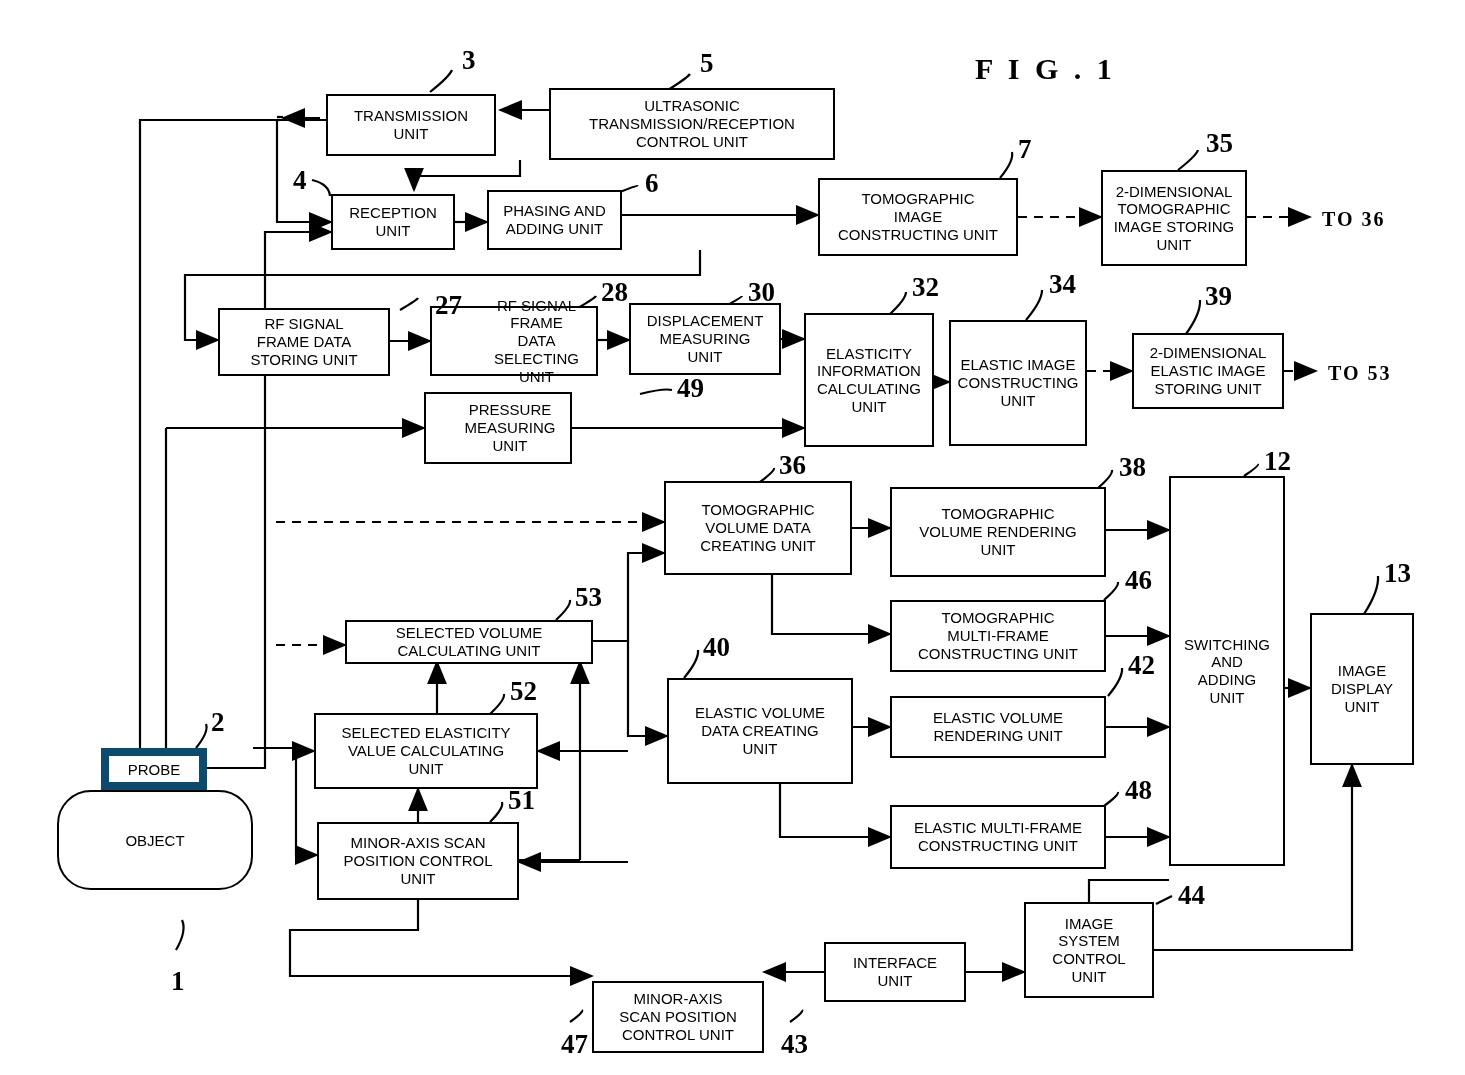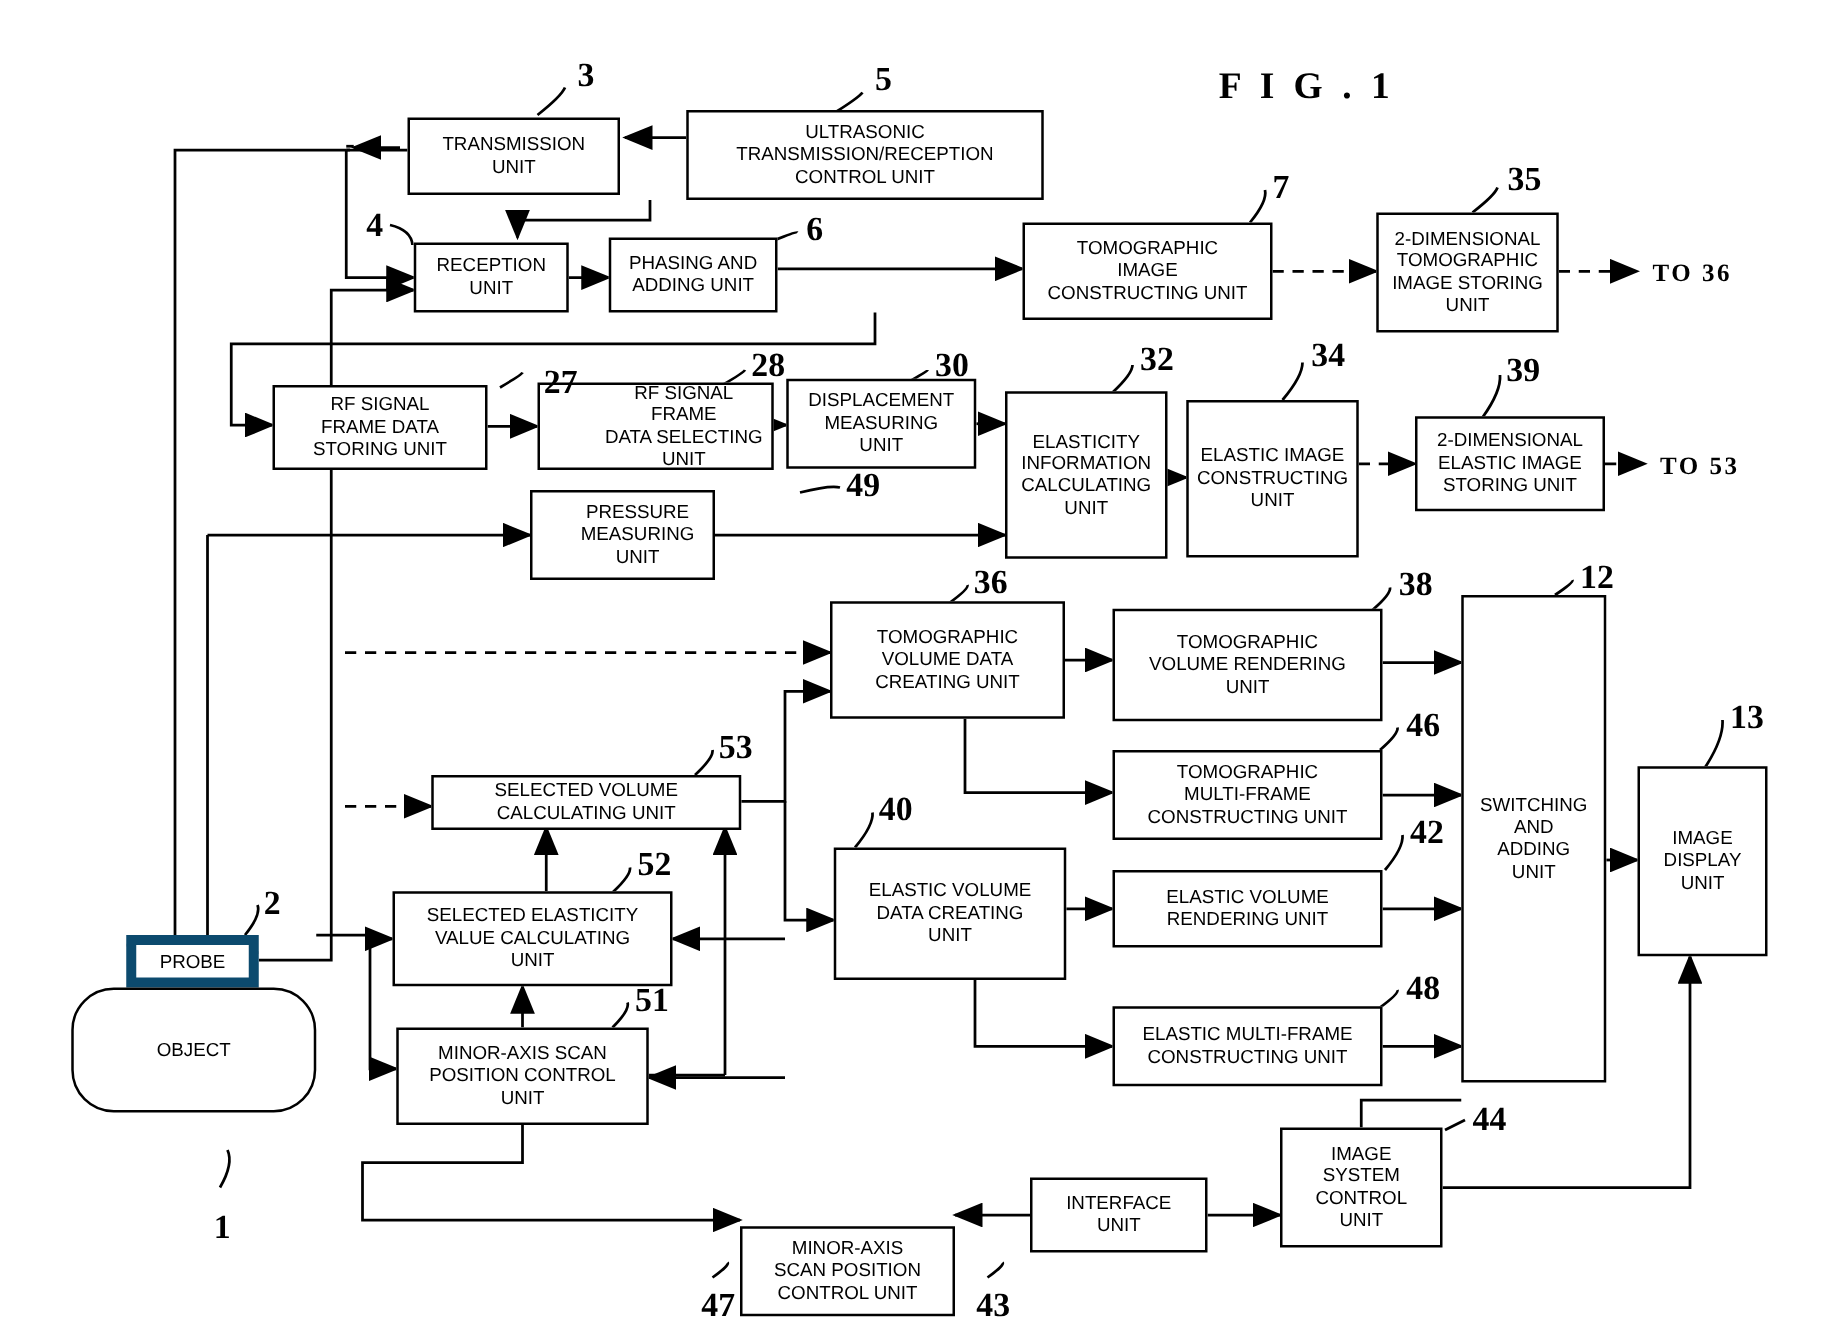--- a/index.html
+++ b/index.html
@@ -165,21 +165,21 @@
       </div>
       <div class="box" style="left: 818px; top: 178px; width: 200px; height: 78px;">
         <span>TOMOGRAPHIC<br>IMAGE<br>CONSTRUCTING UNIT</span>
       </div>
       <div class="box" style="left: 1101px; top: 170px; width: 146px; height: 96px;">
         <span>2-DIMENSIONAL<br>TOMOGRAPHIC<br>IMAGE STORING<br>UNIT</span>
       </div>
       <div class="box" style="left: 218px; top: 308px; width: 172px; height: 68px;">
         <span>RF SIGNAL<br>FRAME DATA<br>STORING UNIT</span>
       </div>
-      <div class="box" style="left: 430px; top: 306px; width: 189px; height: 70px; padding-left: 48px;">
+      <div class="box" style="left: 430px; top: 306px; width: 168px; height: 70px; padding-left: 48px;">
         <span>RF SIGNAL FRAME<br>DATA SELECTING<br>UNIT</span>
       </div>
       <div class="box" style="left: 629px; top: 303px; width: 152px; height: 72px;">
         <span>DISPLACEMENT<br>MEASURING<br>UNIT</span>
       </div>
       <div class="box" style="left: 804px; top: 313px; width: 130px; height: 134px;">
         <span>ELASTICITY<br>INFORMATION<br>CALCULATING<br>UNIT</span>
       </div>
       <div class="box" style="left: 949px; top: 320px; width: 138px; height: 126px;">
         <span>ELASTIC IMAGE<br>CONSTRUCTING<br>UNIT</span>

